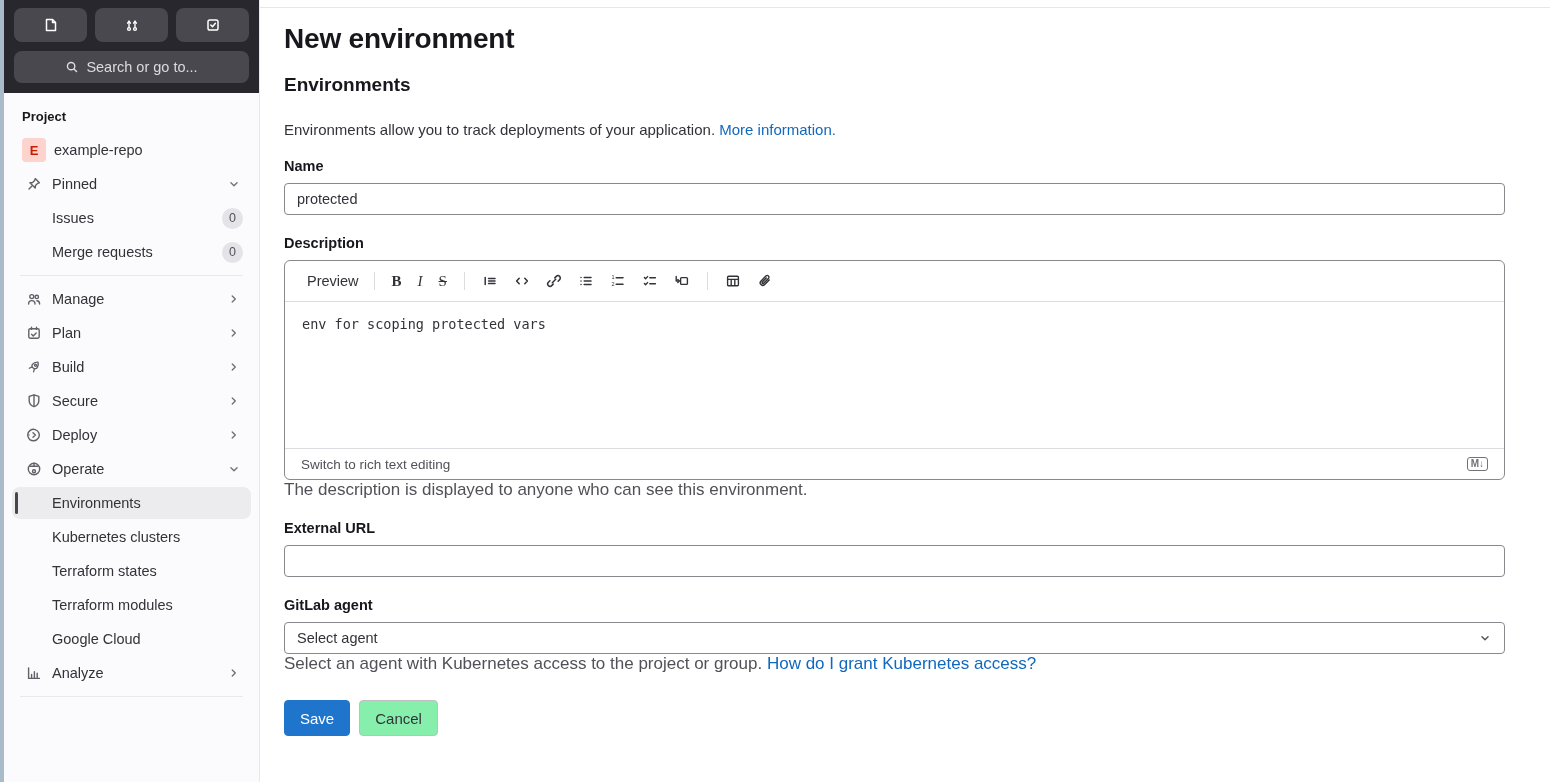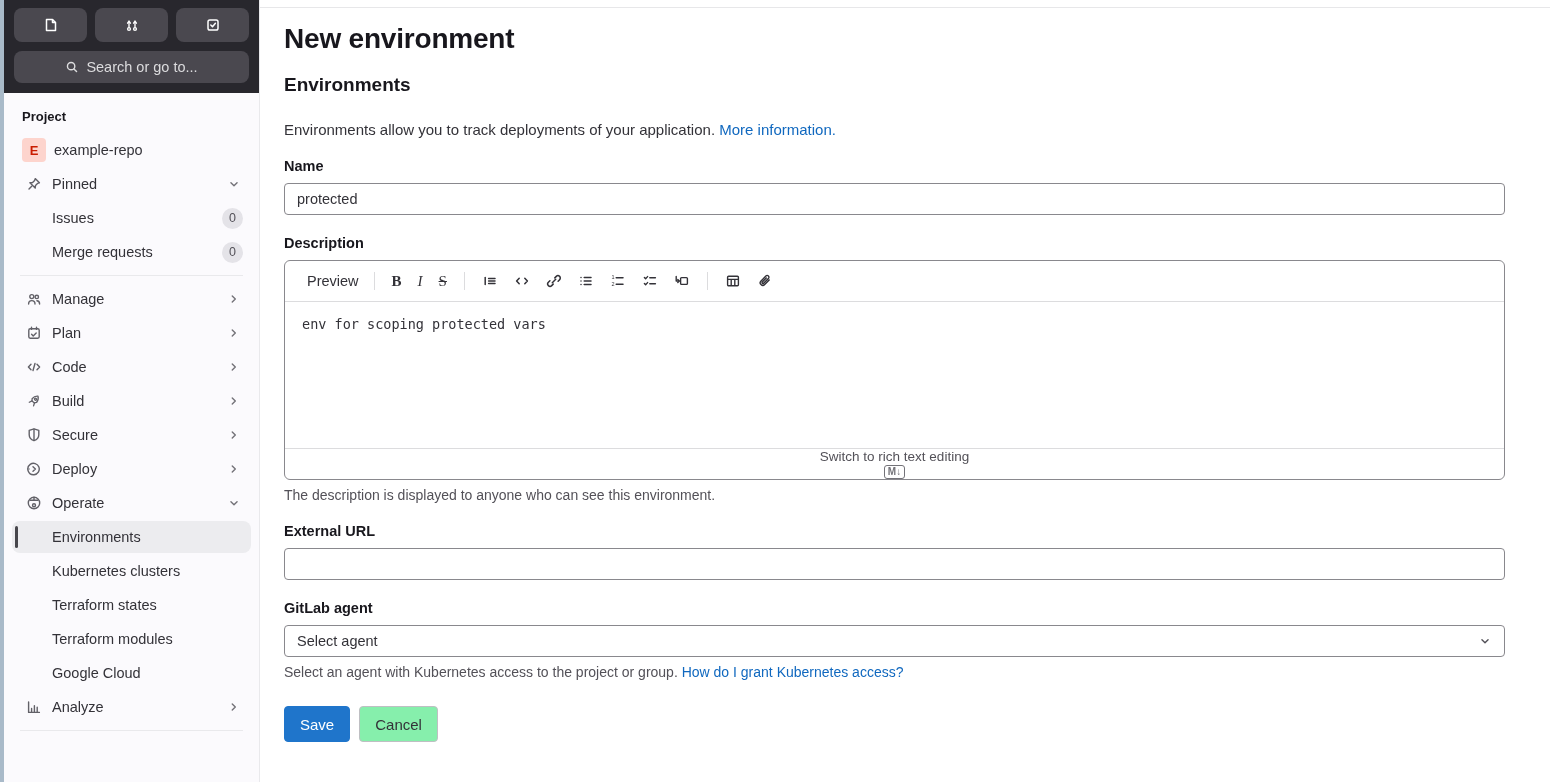--- a/index.html
+++ b/index.html
@@ -51,24 +51,24 @@
   .editor { border:1px solid #89888d; border-radius:6px; overflow:hidden; background:#fff; }
   .ed-toolbar { display:flex; align-items:center; padding:7px 16px; border-bottom:1px solid #dcdcde; height:41px; }
   .ed-preview { font-size:14.5px; color:#333238; background:none; border:none; cursor:pointer; font-family:inherit; padding:4px 6px; }
   .ed-sep { width:1px; height:18px; background:#dcdcde; margin:0 9px; }
   .ed-btn { background:none; border:none; cursor:pointer; padding:4px; margin:0 4px; display:flex; align-items:center; justify-content:center; border-radius:4px; color:#333238; }
   .ed-b { font-weight:800; font-size:15px; font-family:"Liberation Serif",serif; }
   .ed-i { font-style:italic; font-size:15px; font-family:"Liberation Serif",serif; }
   .ed-s { font-size:15px; text-decoration:line-through; font-family:"Liberation Serif",serif; }
   .ed-content { height:146px; }
   .ed-content textarea { width:100%; height:100%; border:none; resize:none; outline:none; padding:13px 17px; font-family:"DejaVu Sans Mono", monospace; font-size:13.5px; color:#333238; line-height:1.4; }
-  .ed-footer { border-top:1px solid #dcdcde; height:31px; display:flex; align-items:center; justify-content:space-between; padding:0 16px;flex-direction:column; }
+  .ed-footer { border-top:1px solid #dcdcde; height:31px; display:flex; align-items:center; justify-content:space-between; padding:0 16px; }
   .ed-switch { font-size:13.5px; color:#535158; background:none; border:none; cursor:pointer; font-family:inherit; }
   .md-icon { border:1px solid #737278; color:#737278; border-radius:3px; font-size:10px; font-weight:700; padding:1px 3px; line-height:1; cursor:pointer; }
-  .fhelp { font-size:14px; color:#535158; margin-top:7px; }
+  .fhelp { font-size:17px; color:#535158; }
 
   
   .gl-select { width:100%; height:32px; border:1px solid #89888d; border-radius:4px; padding:0 12px; display:flex; align-items:center; justify-content:space-between; cursor:pointer; background:#fff; color:#333238; font-size:14.5px; }
 
   
   .btn-row { margin-top:26px; display:flex; gap:9px; }
   .btn { height:36px; border-radius:4px; font-size:15px; font-family:inherit; cursor:pointer; padding:0 15px; }
   .btn-primary { background:#1f75cb; border:1px solid #1f75cb; color:#fff; }
   .btn-default { background:#86efac; border:1px solid #bfbfc3; color:#333238; }
 </style>
@@ -180,35 +180,20 @@
           </svg>
       </span>
       <span class="sb-label">Plan</span>
       <span class="sb-chev">
         <svg width="14" height="14" viewBox="0 0 16 16" fill="none" stroke="#737278" stroke-width="1.6" stroke-linecap="round" stroke-linejoin="round">
             <path d="M6 4.5L9.5 8 6 11.5"></path>
           </svg>
       </span>
     </div>
 
-    <div class="sb-row">
-      <span class="sb-ico">
-        <svg width="16" height="16" viewBox="0 0 16 16" fill="none" stroke="#626168" stroke-width="1.4" stroke-linecap="round" stroke-linejoin="round">
-            <path d="M5 5.2L2.4 8 5 10.8"></path>
-            <path d="M11 5.2L13.6 8 11 10.8"></path>
-            <path d="M9 4.5l-2 7"></path>
-          </svg>
-      </span>
-      <span class="sb-label">Code</span>
-      <span class="sb-chev">
-        <svg width="14" height="14" viewBox="0 0 16 16" fill="none" stroke="#737278" stroke-width="1.6" stroke-linecap="round" stroke-linejoin="round">
-            <path d="M6 4.5L9.5 8 6 11.5"></path>
-          </svg>
-      </span>
-    </div>
 
     <div class="sb-row">
       <span class="sb-ico">
         <svg width="16" height="16" viewBox="0 0 16 16" fill="none" stroke="#626168" stroke-width="1.3" stroke-linecap="round" stroke-linejoin="round">
             <g transform="rotate(40 8 8)">
               <path d="M8 1.8c2 1.3 2.9 3.4 2.9 5.7L9.6 9.2H6.4L5.1 7.5C5.1 5.2 6 3.1 8 1.8z"></path>
               <circle cx="8" cy="5.6" r="1"></circle>
               <path d="M6.4 9.2L5.2 12M9.6 9.2l1.2 2.8"></path>
             </g>
           </svg>

